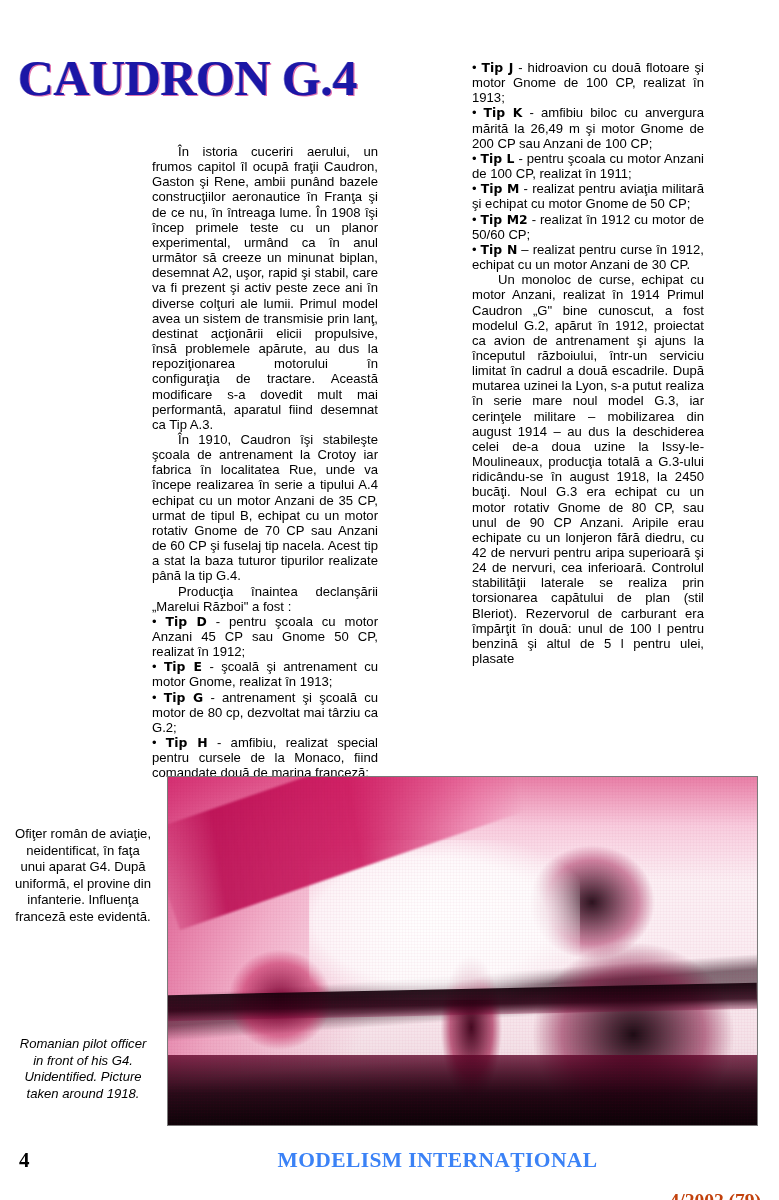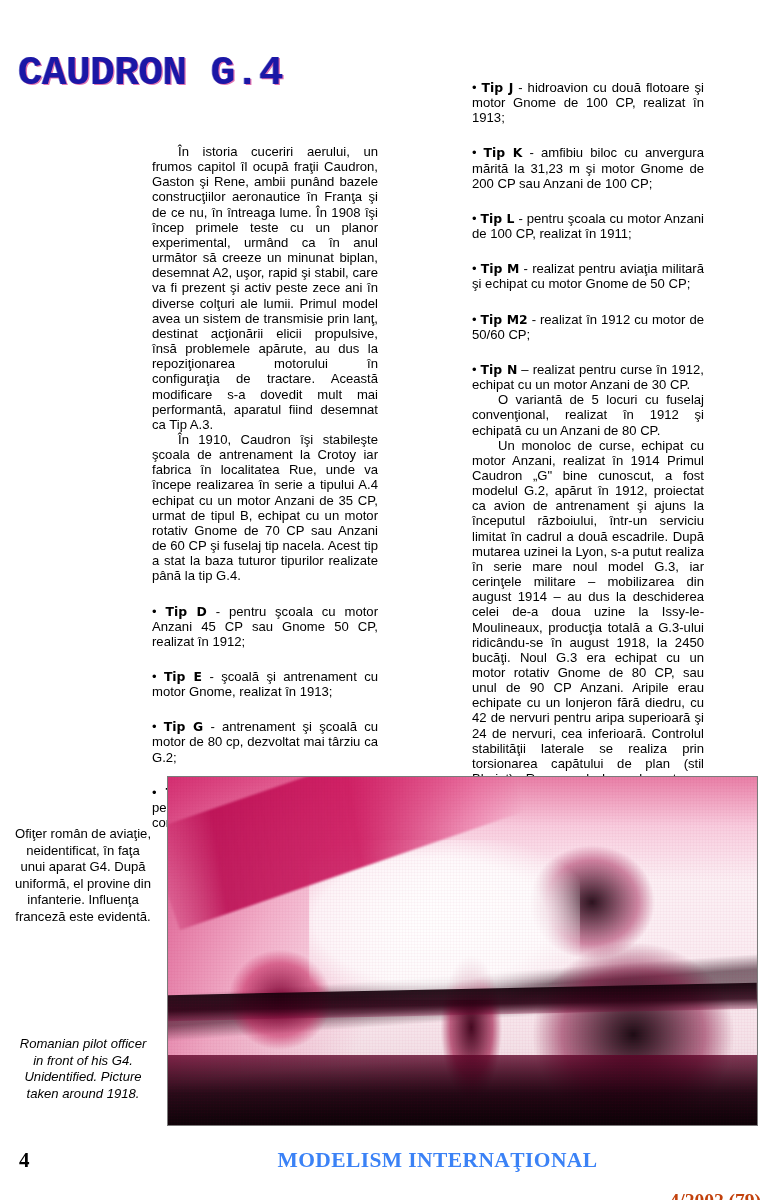--- a/index.html
+++ b/index.html
@@ -14,23 +14,23 @@
     overflow: hidden;
     font-family: "Liberation Sans", sans-serif;
     color: #000;
   }
 
   
   #page-title {
     position: absolute;
     left: 18px;
     top: 53px;
-    font-family: Liberation Mono, monospace;
-    font-weight: bold;
-    font-size: 41px;
+    font-family: Liberation Serif, serif;
+    font-weight: bold;
+    font-size: 50px;
     letter-spacing: -0.5px;
     color: #1B17A6;
     text-shadow: 1.2px 0.6px 0 rgba(200,0,110,0.55), -0.8px -0.5px 0 rgba(0,0,160,0.5);
     white-space: nowrap;
     line-height: 1;
   }
 
   
   .col {
     position: absolute;
@@ -49,21 +49,20 @@
     left: 472px;
     top: 60px;
     width: 232px;
   }
   .col p {
     margin: 0;
     text-indent: 26px;
   }
   .col p.bullet {
     text-indent: 0;
-    margin-top: 20px;
   }
   .col p:last-child {
     text-align: justify;
   }
   .tipname {
     font-family: "DejaVu Sans", sans-serif;
     font-weight: bold;
     font-size: 12.4px;
   }
   .bulletdot {
@@ -214,36 +213,36 @@
   }
 </style>
 </head>
 <body>
 
 <div id="page-title">CAUDRON G.4</div>
 
 <div class="col" id="col-left">
   <p>În istoria cuceriri aerului, un frumos capitol îl ocupă fraţii Caudron, Gaston şi Rene, ambii punând bazele construcţiilor aeronautice în Franţa şi de ce nu, în întreaga lume. În 1908 îşi încep primele teste cu un planor experimental, urmând ca în anul următor să creeze un minunat biplan, desemnat A2, uşor, rapid şi stabil, care va fi prezent şi activ peste zece ani în diverse colţuri ale lumii. Primul model avea un sistem de transmisie prin lanţ, destinat acţionării elicii propulsive, însă problemele apărute, au dus la repoziţionarea motorului în configuraţia de tractare. Această modificare s-a dovedit mult mai performantă, aparatul fiind desemnat ca Tip A.3.</p>
   <p>În 1910, Caudron îşi stabileşte şcoala de antrenament la Crotoy iar fabrica în localitatea Rue, unde va începe realizarea în serie a tipului A.4 echipat cu un motor Anzani de 35 CP, urmat de tipul B, echipat cu un motor rotativ Gnome de 70 CP sau Anzani de 60 CP şi fuselaj tip nacela. Acest tip a stat la baza tuturor tipurilor realizate până la tip G.4.</p>
+  <p>Producţia înaintea declanşării „Marelui Război" a fost :</p>
 
   <p class="bullet"><span class="bulletdot">•&nbsp;</span><span class="tipname">Tip D</span><span> - pentru şcoala cu motor Anzani 45 CP sau Gnome 50 CP, realizat în 1912;</span></p>
   <p class="bullet"><span class="bulletdot">•&nbsp;</span><span class="tipname">Tip E</span><span> - şcoală şi antrenament cu motor Gnome, realizat în 1913;</span></p>
   <p class="bullet"><span class="bulletdot">•&nbsp;</span><span class="tipname">Tip G</span><span> - antrenament şi şcoală cu motor de 80 cp, dezvoltat mai târziu ca G.2;</span></p>
   <p class="bullet"><span class="bulletdot">•&nbsp;</span><span class="tipname">Tip H</span><span> - amfibiu, realizat special pentru cursele de la Monaco, fiind comandate două de marina franceză;</span></p>
 </div>
 
 <div class="col" id="col-right">
   <p class="bullet"><span class="bulletdot">•&nbsp;</span><span class="tipname">Tip J</span><span> - hidroavion cu două flotoare şi motor Gnome de 100 CP, realizat în 1913;</span></p>
-  <p class="bullet"><span class="bulletdot">•&nbsp;</span><span class="tipname">Tip K</span><span> - amfibiu biloc cu anvergura mărită la 31,23 m şi motor Gnome de 200 CP sau Anzani de 100 CP;</span></p>
+  <p class="bullet"><span class="bulletdot">•&nbsp;</span><span class="tipname">Tip K</span><span> - amfibiu biloc cu anvergura mărită la 26,49 m şi motor Gnome de 200 CP sau Anzani de 100 CP;</span></p>
   <p class="bullet"><span class="bulletdot">•&nbsp;</span><span class="tipname">Tip L</span><span> - pentru şcoala cu motor Anzani de 100 CP, realizat în 1911;</span></p>
   <p class="bullet"><span class="bulletdot">•&nbsp;</span><span class="tipname">Tip M</span><span> - realizat pentru aviaţia militară şi echipat cu motor Gnome de 50 CP;</span></p>
   <p class="bullet"><span class="bulletdot">•&nbsp;</span><span class="tipname">Tip M2</span><span> - realizat în 1912 cu motor de 50/60 CP;</span></p>
   <p class="bullet"><span class="bulletdot">•&nbsp;</span><span class="tipname">Tip N</span><span> – realizat pentru curse în 1912, echipat cu un motor Anzani de 30 CP.</span></p>
 
-  <p>O variantă de 5 locuri cu fuselaj convenţional, realizat în 1912 şi echipată cu un Anzani de 80 CP.</p>
   <p>Un monoloc de curse, echipat cu motor Anzani, realizat în 1914 Primul Caudron „G" bine cunoscut, a fost modelul G.2, apărut în 1912, proiectat ca avion de antrenament şi ajuns la începutul războiului, într-un serviciu limitat în cadrul a două escadrile. După mutarea uzinei la Lyon, s-a putut realiza în serie mare noul model G.3, iar cerinţele militare – mobilizarea din august 1914 – au dus la deschiderea celei de-a doua uzine la Issy-le-Moulineaux, producţia totală a G.3-ului ridicându-se în august 1918, la 2450 bucăţi. Noul G.3 era echipat cu un motor rotativ Gnome de 80 CP, sau unul de 90 CP Anzani. Aripile erau echipate cu un lonjeron fără diedru, cu 42 de nervuri pentru aripa superioară şi 24 de nervuri, cea inferioară. Controlul stabilităţii laterale se realiza prin torsionarea capătului de plan (stil Bleriot). Rezervorul de carburant era împărţit în două: unul de 100 l pentru benzină şi altul de 5 l pentru ulei, plasate</p>
 </div>
 
 <div id="photo-frame">
   <div id="photo-canvas">
     <div id="photo-sky"></div>
     <div id="photo-wing"></div>
     <div id="photo-lowerwing"></div>
     <div id="photo-ground"></div>
     <div id="photo-grain"></div>

